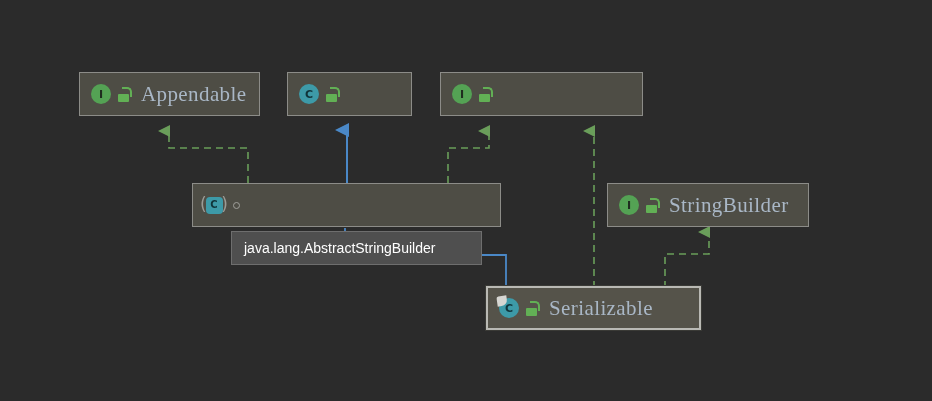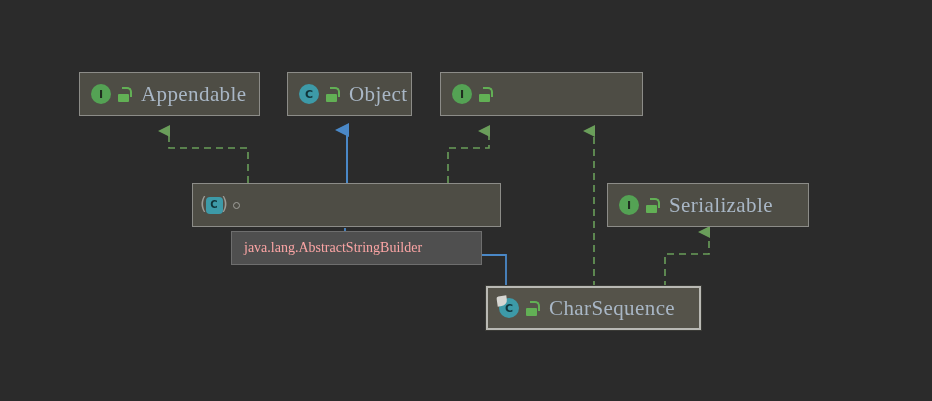--- a/index.html
+++ b/index.html
@@ -150,23 +150,23 @@
     box-sizing: border-box;
     background: #4f4f4f;
     border: 1px solid #6e6e6e;
     display: flex;
     align-items: center;
     padding: 0 12px;
     height: 34px;
     white-space: nowrap;
   }
   .tooltip-text {
-    font-family: Liberation Serif, serif;
+    font-family: Liberation Sans, sans-serif;
     font-size: 14px;
-    color: #fca5a5;
+    color: #ffffff;
   }
 </style>
 </head>
 <body>
 
 <div id="diagram">
 
   <svg id="edge-layer" width="932" height="401" viewBox="0 0 932 401">
     <defs>
       <marker id="arrow-green" markerWidth="14" markerHeight="14" refX="6" refY="11" orient="auto" markerUnits="userSpaceOnUse">
@@ -214,21 +214,20 @@
   </div>
 
   <div class="node" style="left:287px; top:72px; width:125px;">
     <span class="icon-wrap">
       <span class="ic-circle ic-class">C</span>
     </span>
     <span class="lock-icon">
       <span class="shackle"></span>
         <span class="body"></span>
     </span>
-    <span class="node-label">Object</span>
   </div>
 
   <div class="node" style="left:440px; top:72px; width:203px;">
     <span class="icon-wrap">
       <span class="ic-circle ic-interface">I</span>
     </span>
     <span class="lock-icon">
       <span class="shackle"></span>
         <span class="body"></span>
     </span>
@@ -244,32 +243,32 @@
   </div>
 
   <div class="node" style="left:607px; top:183px; width:202px;">
     <span class="icon-wrap">
       <span class="ic-circle ic-interface">I</span>
     </span>
     <span class="lock-icon">
       <span class="shackle"></span>
         <span class="body"></span>
     </span>
-    <span class="node-label">Serializable</span>
+    <span class="node-label">StringBuilder</span>
   </div>
 
   <div class="node selected" style="left:486px; top:286px; width:215px;">
     <span class="icon-wrap">
       <span class="ic-circle ic-class">C</span>
       <span class="ic-final-mark"></span>
     </span>
     <span class="lock-icon">
       <span class="shackle"></span>
         <span class="body"></span>
     </span>
-    <span class="node-label">CharSequence</span>
+    <span class="node-label">Serializable</span>
   </div>
 
   <div class="tooltip-box" style="left:231px; top:231px; width:251px;">
     <span class="tooltip-text">java.lang.AbstractStringBuilder</span>
   </div>
 
 </div>
 
 </body></html>

